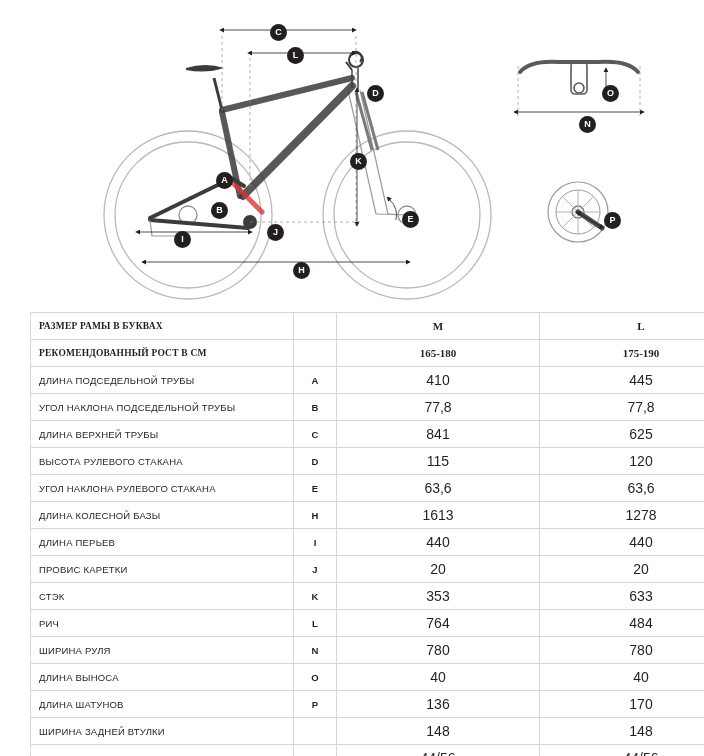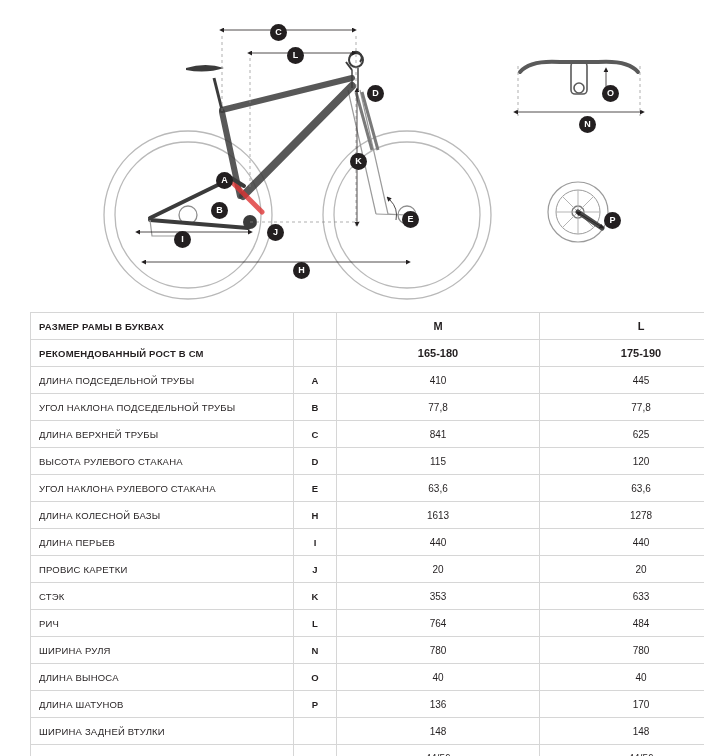--- a/index.html
+++ b/index.html
@@ -66,24 +66,25 @@
   }
   .geo-table td.letter {
     width: 26px;
     text-align: center;
     font-weight: bold;
     font-size: 9.5px;
   }
   .geo-table td.val {
     text-align: center;
     width: 186px;
-    font-size: 10px;
+    font-size: 14px;
   }
   .geo-table tr.head td {
     font-weight: bold;
+    font-family: Liberation Serif, serif;
   }
   .geo-table tr.head td.label {
     font-weight: bold;
   }
   .geo-table td.val.head-val {
     font-weight: bold;
     font-size: 11px;
   }
 </style>
 </head>

